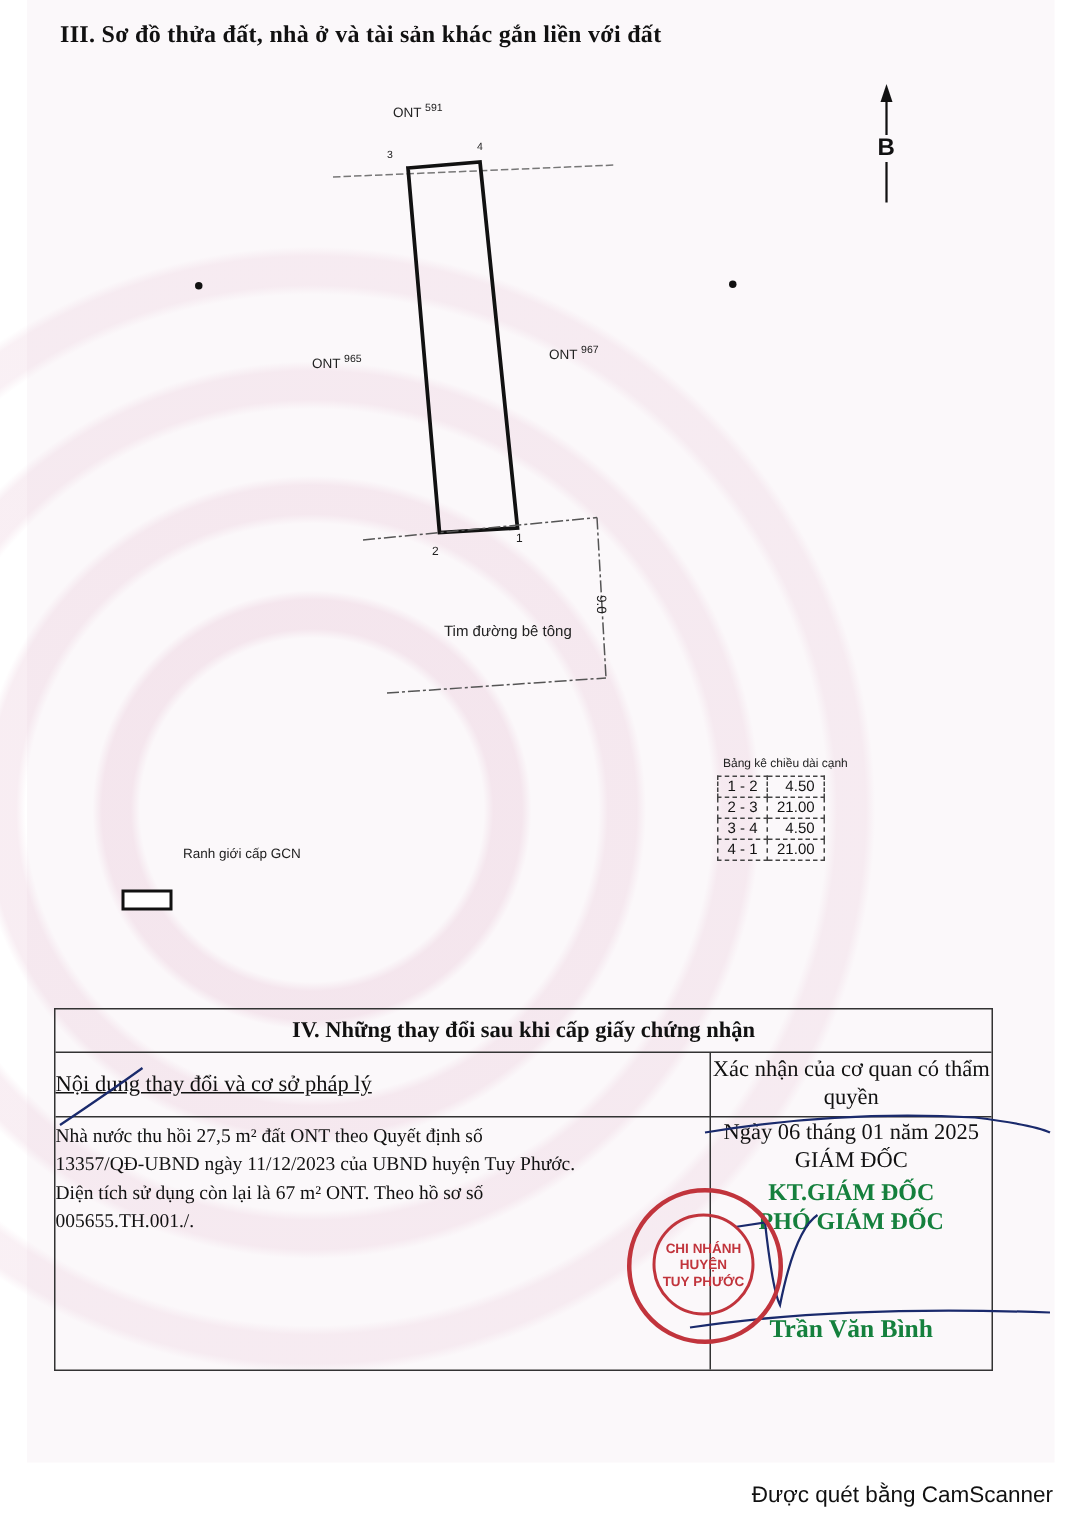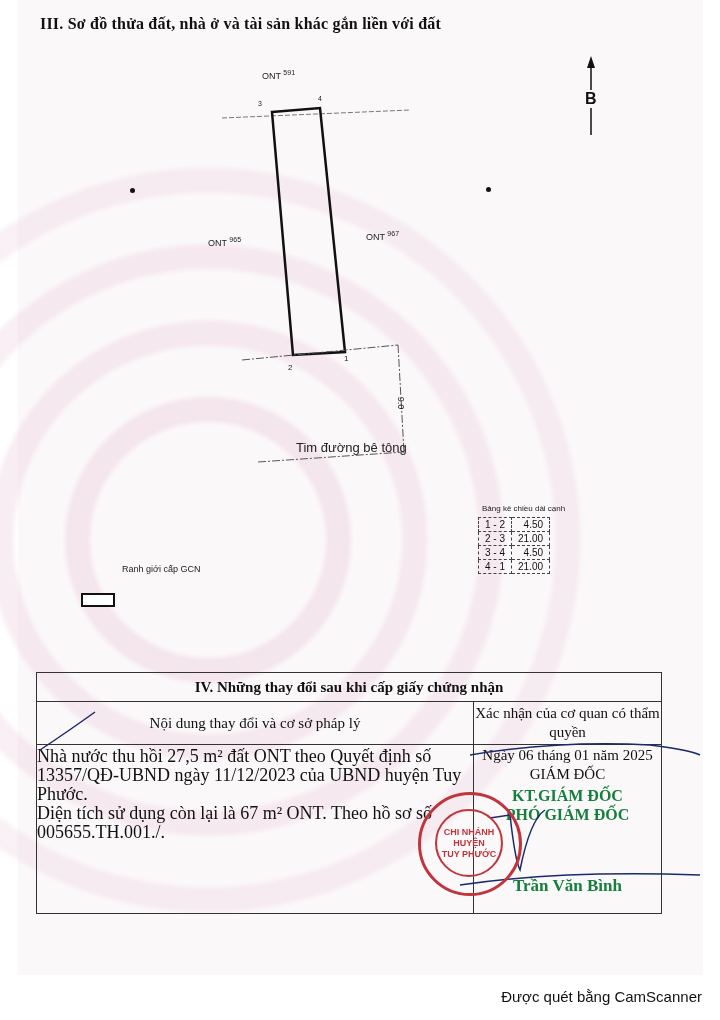--- a/index.html
+++ b/index.html
@@ -11,25 +11,25 @@
   .abs{position:absolute;}
   .sm{font-family:"Liberation Sans",sans-serif;font-size:9px;color:#222;}
   .sup{font-size:7px;vertical-align:super;}
   .dot{position:absolute;width:5px;height:5px;background:#111;border-radius:50%;}
   table.len{position:absolute;left:478px;top:517px;border-collapse:collapse;font-family:"Liberation Sans",sans-serif;font-size:10px;}
   table.len td,table.len th{border:1px dashed #444;padding:1px 6px;font-weight:normal;}
   table.len th{text-align:center;line-height:12px;}
   table.len td{text-align:center;}
   .iv{position:absolute;left:36px;top:672px;width:624px;height:240px;border:1px solid #333;}
   .iv-title{position:absolute;left:0;top:0;width:624px;height:28px;border-bottom:1px solid #333;text-align:center;font-size:15px;font-weight:bold;line-height:28px;}
-  .iv-h1{position:absolute;left:0;top:29px;width:436px;height:42px;text-align:center;line-height:42px;font-size:15px;}
+  .iv-h1{position:absolute;left:0;top:29px;width:436px;height:42px;line-height:42px;font-size:15px;text-decoration:underline;}
   .iv-h2{position:absolute;left:437px;top:29px;width:187px;height:42px;text-align:center;font-size:15px;line-height:19px;padding-top:2px;}
   .iv-vline{position:absolute;left:436px;top:29px;width:1px;height:211px;background:#333;}
   .iv-hline{position:absolute;left:0;top:71px;width:624px;height:1px;background:#333;}
-  .content{position:absolute;left:0;top:74px;width:430px;font-size:18px;line-height:19px;}
+  .content{position:absolute;left:0;top:74px;width:430px;font-size:13px;line-height:19px;}
   .confirm{position:absolute;left:437px;top:73px;width:187px;text-align:center;font-size:15px;line-height:19px;}
   .red{color:#15803d;font-weight:bold;}
   .stamp{position:absolute;left:418px;top:792px;width:98px;height:98px;border-radius:50%;border:3px solid #c1343c;color:#c1343c;font-family:"Liberation Sans",sans-serif;font-weight:bold;}
   .stamp .inner{position:absolute;left:14px;top:14px;width:64px;height:64px;border-radius:50%;border:2px solid #c1343c;display:flex;flex-direction:column;align-items:center;justify-content:center;font-size:9px;line-height:11px;text-align:center;}
   .footer{position:absolute;right:18px;top:988px;font-family:"Liberation Sans",sans-serif;font-size:15px;color:#111;}
 </style>
 </head>
 <body>
 
 <div class="paper">
@@ -71,21 +71,21 @@
   <span>ONT</span>
   <span class="sup">967</span>
 </div>
 
 <div class="abs sm" style="left:344px;top:354px;font-size:8px;">1</div>
 <div class="abs sm" style="left:288px;top:363px;font-size:8px;">2</div>
 <div class="abs sm" style="left:258px;top:100px;font-size:7px;">3</div>
 <div class="abs sm" style="left:318px;top:95px;font-size:7px;">4</div>
 
 <div class="abs sm" style="left:395px;top:398px;transform:rotate(90deg);font-size:9px;">9.0</div>
-<div class="abs sm" style="left:296px;top:440px;font-size:13px;">Tim đường bê tông</div>
+<div class="abs sm" style="left:296px;top:416px;font-size:10px;">Tim đường bê tông</div>
 
 <div class="abs sm" style="left:122px;top:564px;font-size:9px;">Ranh giới cấp GCN</div>
 
 <div class="abs sm" style="left:482px;top:504px;font-size:8px;">Bảng kê chiều dài cạnh</div>
 <table class="len">
   <tbody>
   <tr>
         <td>1 - 2</td>
         <td style="text-align:right">4.50</td>
       </tr>

